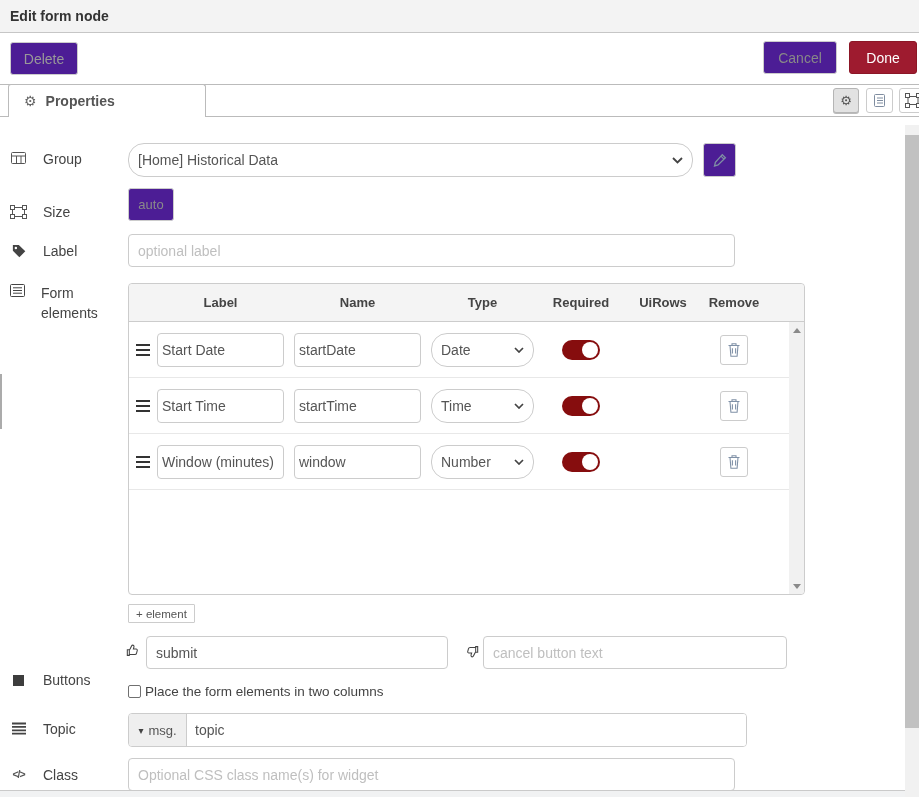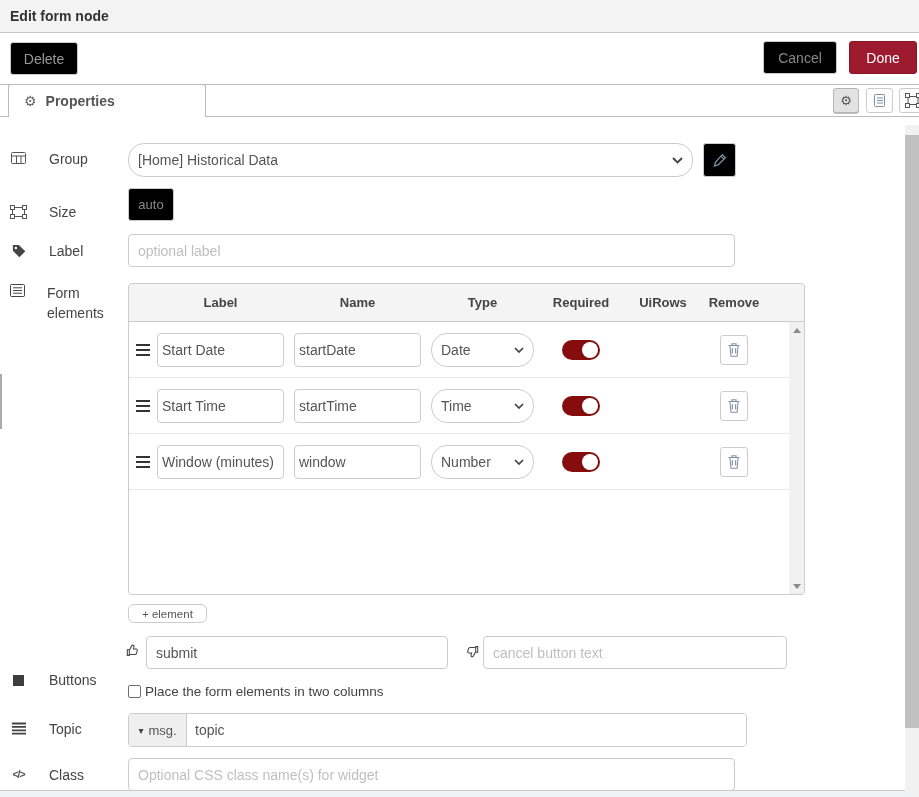--- a/index.html
+++ b/index.html
@@ -6,40 +6,40 @@
   body { font-family:"Liberation Sans","DejaVu Sans",sans-serif; background:#fff; }
   .screen { position:relative; width:919px; height:797px; background:#fff; overflow:hidden; }
 
   
   .titlebar { position:absolute; left:0; top:0; width:919px; height:33px; background:#f3f3f3;
               border-bottom:1px solid #c6c6c6; display:flex; align-items:center; padding-left:10px; }
   .titlebar .title { font-size:14px; font-weight:bold; color:#333; }
 
   
   .btn { display:inline-flex; align-items:center; justify-content:center; font-size:14px;
-         border:1px solid #ccc; border-radius:3px; background:#000000; color:#888; cursor:pointer; }
+         border:1px solid #ccc; border-radius:3px; background:#4c1d95; color:#888; cursor:pointer; }
   .btn-delete { position:absolute; left:10px; top:42px; width:68px; height:33px; color:#999; }
   .btn-cancel { position:absolute; left:763px; top:41px; width:74px; height:33px; color:#888; }
   .btn-done   { position:absolute; left:849px; top:41px; width:68px; height:33px;
                 background:#9e1b2f; border:1px solid #8c1626; color:#fff; }
 
   
   .tabbar-line-top { position:absolute; left:0; top:84px; width:919px; height:1px; background:#bbb; }
   .tabbar-line-bottom { position:absolute; left:0; top:116px; width:919px; height:1px; background:#bbb; }
   .tab-properties { position:absolute; left:8px; top:84px; width:198px; height:33px; background:#fff;
                     border:1px solid #bbb; border-bottom:none; border-radius:3px 3px 0 0; z-index:3;
                     display:flex; align-items:center; gap:9px; padding-left:15px; }
   .tab-properties .tab-label { font-size:14px; font-weight:bold; color:#555; }
   .gear-glyph { font-size:14px; color:#666; line-height:1; }
   .iconbtn { position:absolute; top:88px; height:25px; border:1px solid #ccc; border-radius:3px;
              background:#fff; display:flex; align-items:center; justify-content:center; cursor:pointer; z-index:3; }
   .iconbtn.active { background:#e2e2e2; border-color:#b5b5b5; box-shadow:0 1px 0 #bbb; }
 
   
-  .row-label { position:absolute; left:10px; display:flex; align-items:flex-start; gap:22px;
+  .row-label { position:absolute; left:10px; display:flex; align-items:flex-start; gap:16px;
                font-size:14px; color:#444; }
   .licon { width:17px; display:flex; justify-content:center; margin-top:1px; }
   .tin { position:absolute; border:1px solid #ccc; border-radius:4px; font-size:14px; color:#555;
          padding:0 9px; background:#fff; outline:none; font-family:inherit; }
   .tin::placeholder { color:#bfbfbf; opacity:1; }
   .fselect { border:1px solid #ccc; border-radius:16px; background:#fff; display:flex;
              align-items:center; justify-content:space-between; padding:0 9px; font-size:14px;
              color:#555; cursor:pointer; }
 
   
@@ -66,22 +66,22 @@
                display:flex; align-items:center; justify-content:center; cursor:pointer; }
 
   
   .fe-scrollbar { position:absolute; top:0; right:0; bottom:0; width:15px; background:#f1f1f1; }
   .sb-arrow { width:15px; height:16px; display:flex; align-items:center; justify-content:center; }
   .tri-up { width:0; height:0; border-left:4px solid transparent; border-right:4px solid transparent;
             border-bottom:5px solid #8a8a8a; }
   .tri-down { width:0; height:0; border-left:4px solid transparent; border-right:4px solid transparent;
               border-top:5px solid #8a8a8a; }
 
-  .add-element-btn { position:absolute; left:128px; top:604px; height:19px; padding:0 13px;
-                     font-size:11.5px; color:#555; border:1px solid #ccc; border-radius:6px;
+  .add-element-btn { position:absolute; left:128px; top:604px; height:19px; padding:0 7px;
+                     font-size:11.5px; color:#555; border:1px solid #ccc; border-radius:1px;
                      background:#fff; display:flex; align-items:center; cursor:pointer; }
 
   .checkbox { display:inline-block; width:13px; height:13px; border:1px solid #707070; border-radius:2px;
               background:#fff; cursor:pointer; }
   .cb-row { position:absolute; left:128px; top:684px; display:flex; align-items:center; gap:4px; }
   .cb-row .cb-label { font-size:13.5px; color:#444; }
 
   
   .typed-input { position:absolute; left:128px; top:713px; width:619px; height:34px;
                  border:1px solid #ccc; border-radius:4px; background:#fff; display:flex; overflow:hidden; }

